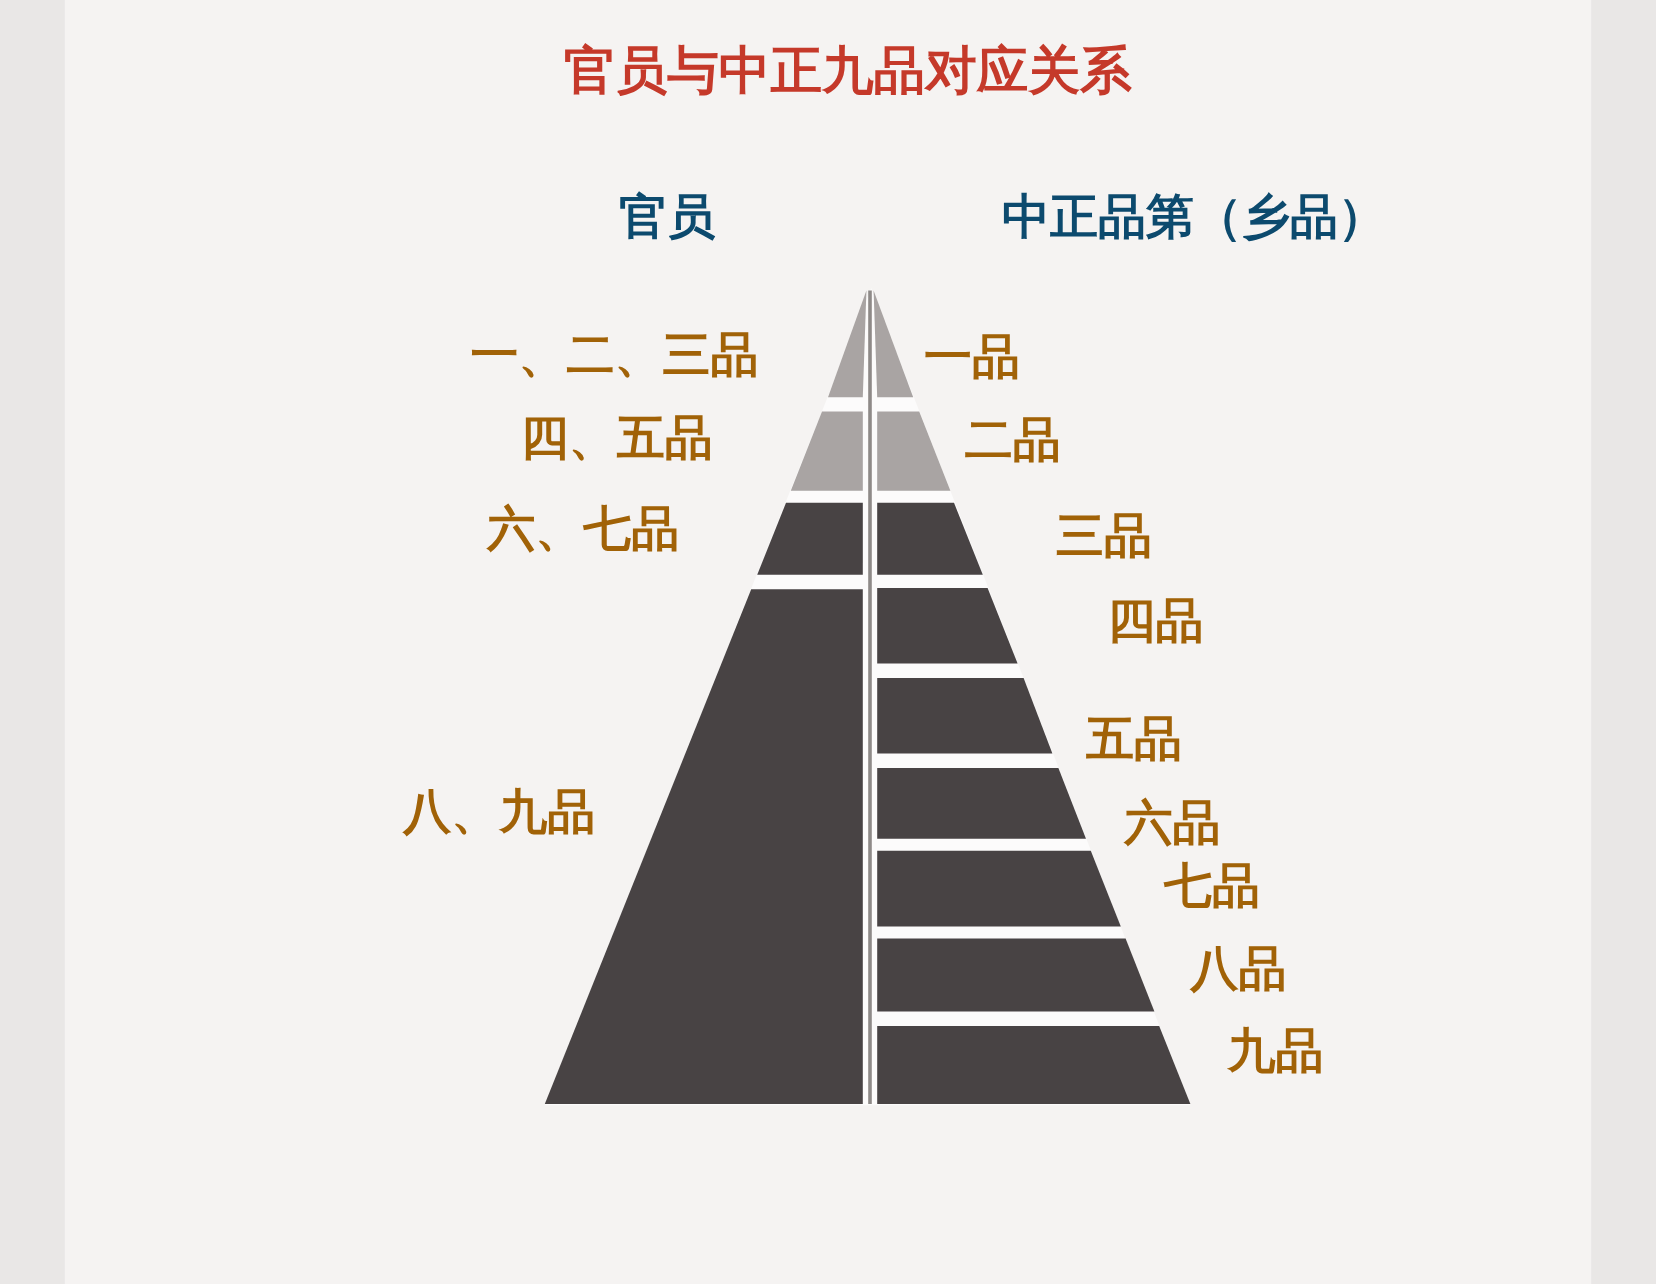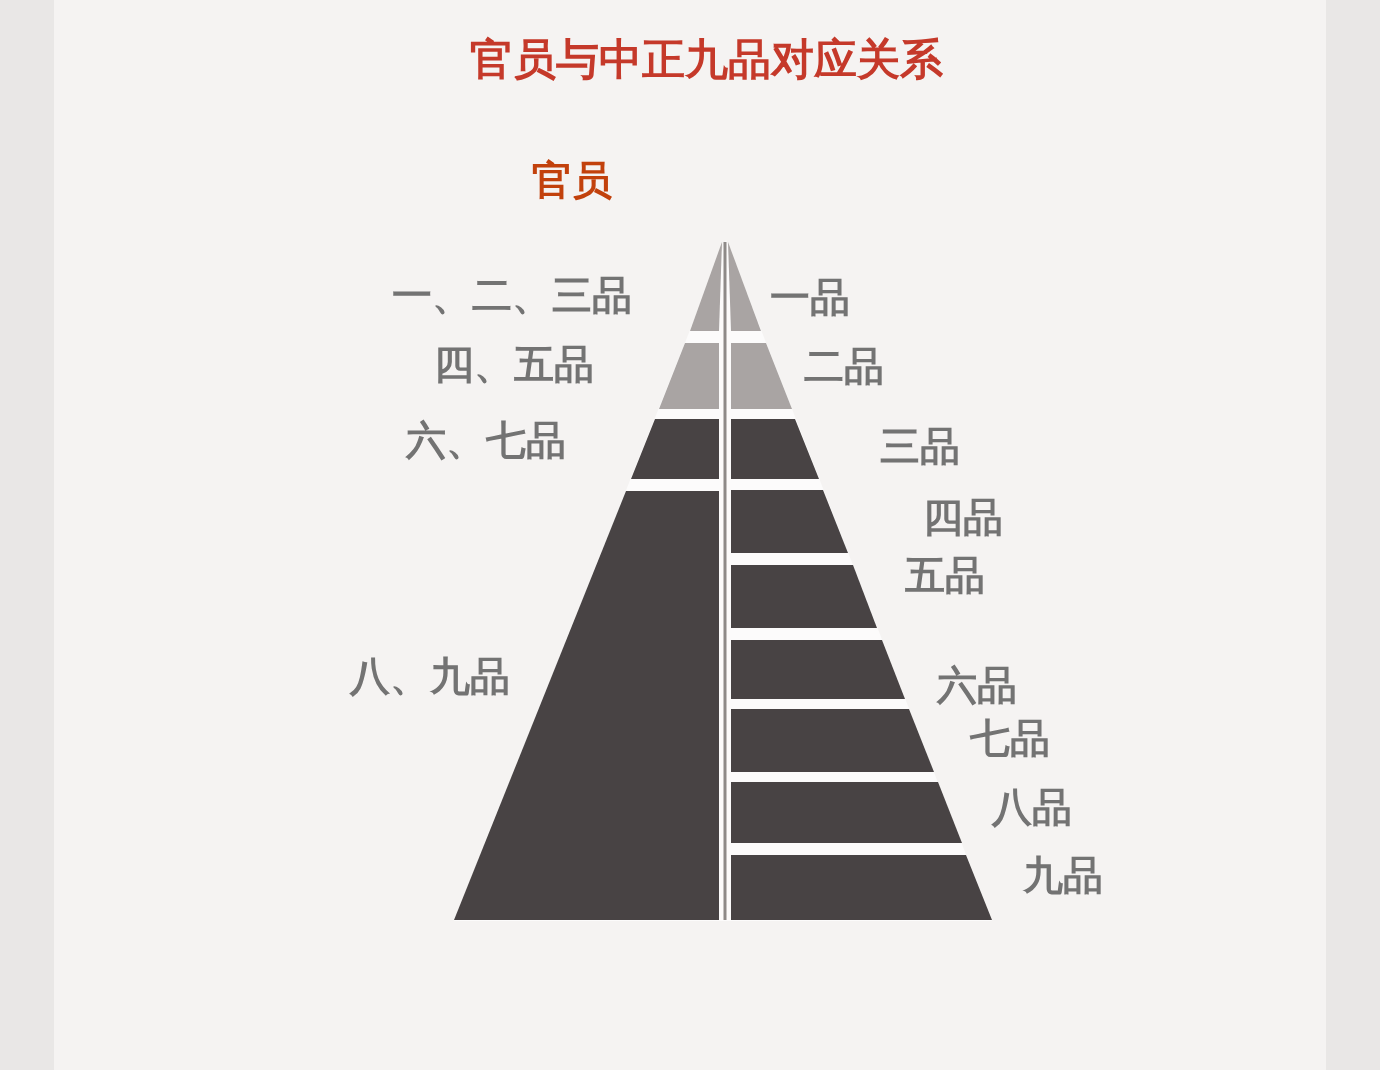--- a/index.html
+++ b/index.html
@@ -15,28 +15,28 @@
     margin:0 auto;
   }
   .title{
     position:absolute;left:416px;top:38px;
     font-size:43px;font-weight:bold;
     letter-spacing:0px;line-height:1;
     white-space:nowrap;
   }
   .col-header{
     position:absolute;top:161px;
-    font-size:40px;font-weight:bold;color:#c2410c;
-    line-height:1;white-space:nowrap;margin-left:16px;
+    font-size:40px;font-weight:bold;color:#0c4a6e;
+    line-height:1;white-space:nowrap;
   }
   .col-header.left{left:462px;}
   .col-header.right{left:781px;}
   .band-label{
     position:absolute;
-    font-size:40px;font-weight:bold;color:#737373;
+    font-size:40px;font-weight:bold;color:#a16207;
     line-height:1;white-space:nowrap;text-align:right;
   }
   svg.pyr{position:absolute;left:0;top:0;}
   .legend{
     position:absolute;left:0;top:983px;width:1380px;height:60px;
   }
   .legend-swatch{position:absolute;top:0;}
   .legend-label{
     position:absolute;top:7px;
     font-size:40px;font-weight:bold;color:#1f1c1b;
@@ -44,20 +44,21 @@
   }
 </style>
 </head>
 <body>
 
 <div class="canvas" style="background: rgb(245, 243, 242);">
 
   <div class="title" style="color: rgb(197, 57, 42);">官员与中正九品对应关系</div>
 
   <div class="col-header left">官员</div>
+  <div class="col-header right">中正品第（乡品）</div>
 
   <svg class="pyr" width="1380" height="1070">
       <polygon points="672,240 938,921 400,921" fill="#fcfbfb"></polygon>
       <line x1="671" y1="242" x2="671" y2="920" stroke="#8e8a88" stroke-width="3"></line>
       <polygon points="668,242 665,331 636,331" fill="#a9a4a3"></polygon>
       <polygon points="631,343 665,343 665,409 605,409" fill="#a9a4a3"></polygon>
       <polygon points="601,419 665,419 665,479 577,479" fill="#484344"></polygon>
       <polygon points="572,491 665,491 665,920 400,920" fill="#484344"></polygon>
       <polygon points="674,242 707,331 677,331" fill="#a9a4a3"></polygon>
       <polygon points="677,343 712,343 738,409 677,409" fill="#a9a4a3"></polygon>
@@ -67,26 +68,26 @@
       <polygon points="677,640 828,640 851,699 677,699" fill="#484344"></polygon>
       <polygon points="677,709 855,709 880,772 677,772" fill="#484344"></polygon>
       <polygon points="677,782 884,782 908,843 677,843" fill="#484344"></polygon>
       <polygon points="677,855 912,855 938,920 677,920" fill="#484344"></polygon>
     </svg>
 
   <div>
       <div class="band-label" style="left: 338px; top: 276px;">一、二、三品</div>
       <div class="band-label" style="left: 380px; top: 345px;">四、五品</div>
       <div class="band-label" style="left: 352px; top: 421px;">六、七品</div>
-      <div class="band-label" style="left: 296px; top: 657px;">八、九品</div>
+      <div class="band-label" style="left: 282px; top: 657px;">八、九品</div>
       <div class="band-label" style="left: 716px; top: 278px;">一品</div>
       <div class="band-label" style="left: 750px; top: 347px;">二品</div>
       <div class="band-label" style="left: 826px; top: 427px;">三品</div>
       <div class="band-label" style="left: 826px; top: 498px; margin-left: 43px;">四品</div>
-      <div class="band-label" style="left: 851px; top: 556px;">五品</div>
+      <div class="band-label" style="left: 851px; top: 596px;">五品</div>
       <div class="band-label" style="left: 883px; top: 646px; margin-top: 20px;">六品</div>
       <div class="band-label" style="left: 916px; top: 719px;">七品</div>
       <div class="band-label" style="left: 938px; top: 788px;">八品</div>
       <div class="band-label" style="left: 969px; top: 856px;">九品</div>
     </div>
 
 
 </div>
 
 </body></html>

